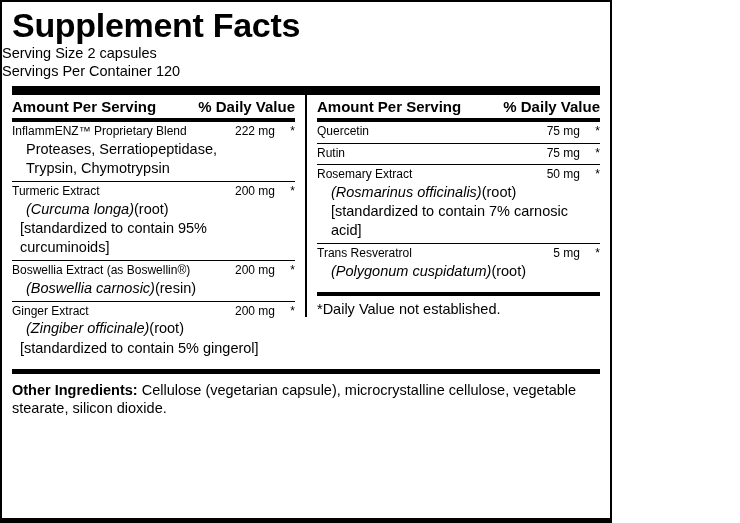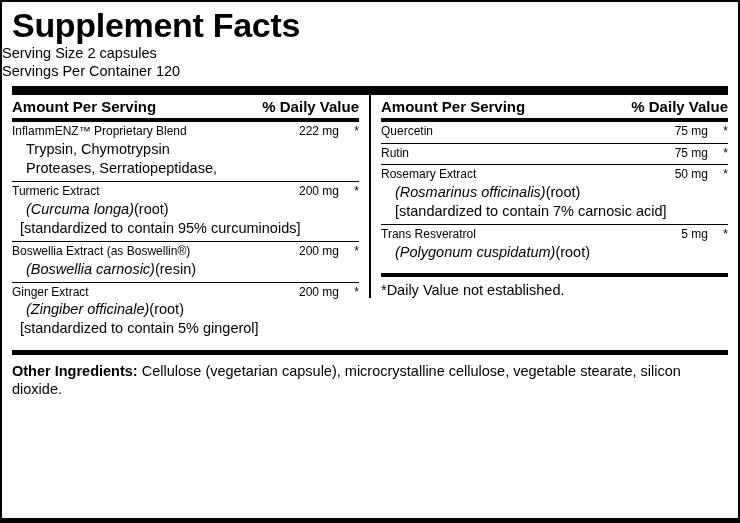--- a/index.html
+++ b/index.html
@@ -6,21 +6,21 @@
     margin: 0;
     padding: 0;
     background: #ffffff;
   }
   body {
     font-family: "Liberation Sans", sans-serif;
     color: #000000;
   }
   #panel {
     position: relative;
-    width: 740px;
+    width: 612px;
     height: 523px;
     box-sizing: border-box;
     border: 2px solid #000000;
     background: #ffffff;
     overflow: hidden;
   }
   #title {
     font-size: 34px;
     font-weight: 700;
     letter-spacing: -0.3px;
@@ -141,22 +141,22 @@
         <span class="hdr-right">% Daily Value</span>
       </div>
       <div class="rule-med"></div>
 
       <div class="row">
         <div class="row-main">
           <span class="nm">InflammENZ™ Proprietary Blend</span>
           <span class="amt">222 mg</span>
           <span class="dv">*</span>
         </div>
+        <div class="sub">Proteases, Serratiopeptidase,</div>
         <div class="sub">Trypsin, Chymotrypsin</div>
-        <div class="sub">Proteases, Serratiopeptidase,</div>
       </div>
       <div class="rule-thin"></div>
 
       <div class="row">
         <div class="row-main">
           <span class="nm">Turmeric Extract</span>
           <span class="amt">200 mg</span>
           <span class="dv">*</span>
         </div>
         <div class="sub"><span class="ital">(Curcuma longa)</span><span>(root)</span></div>

